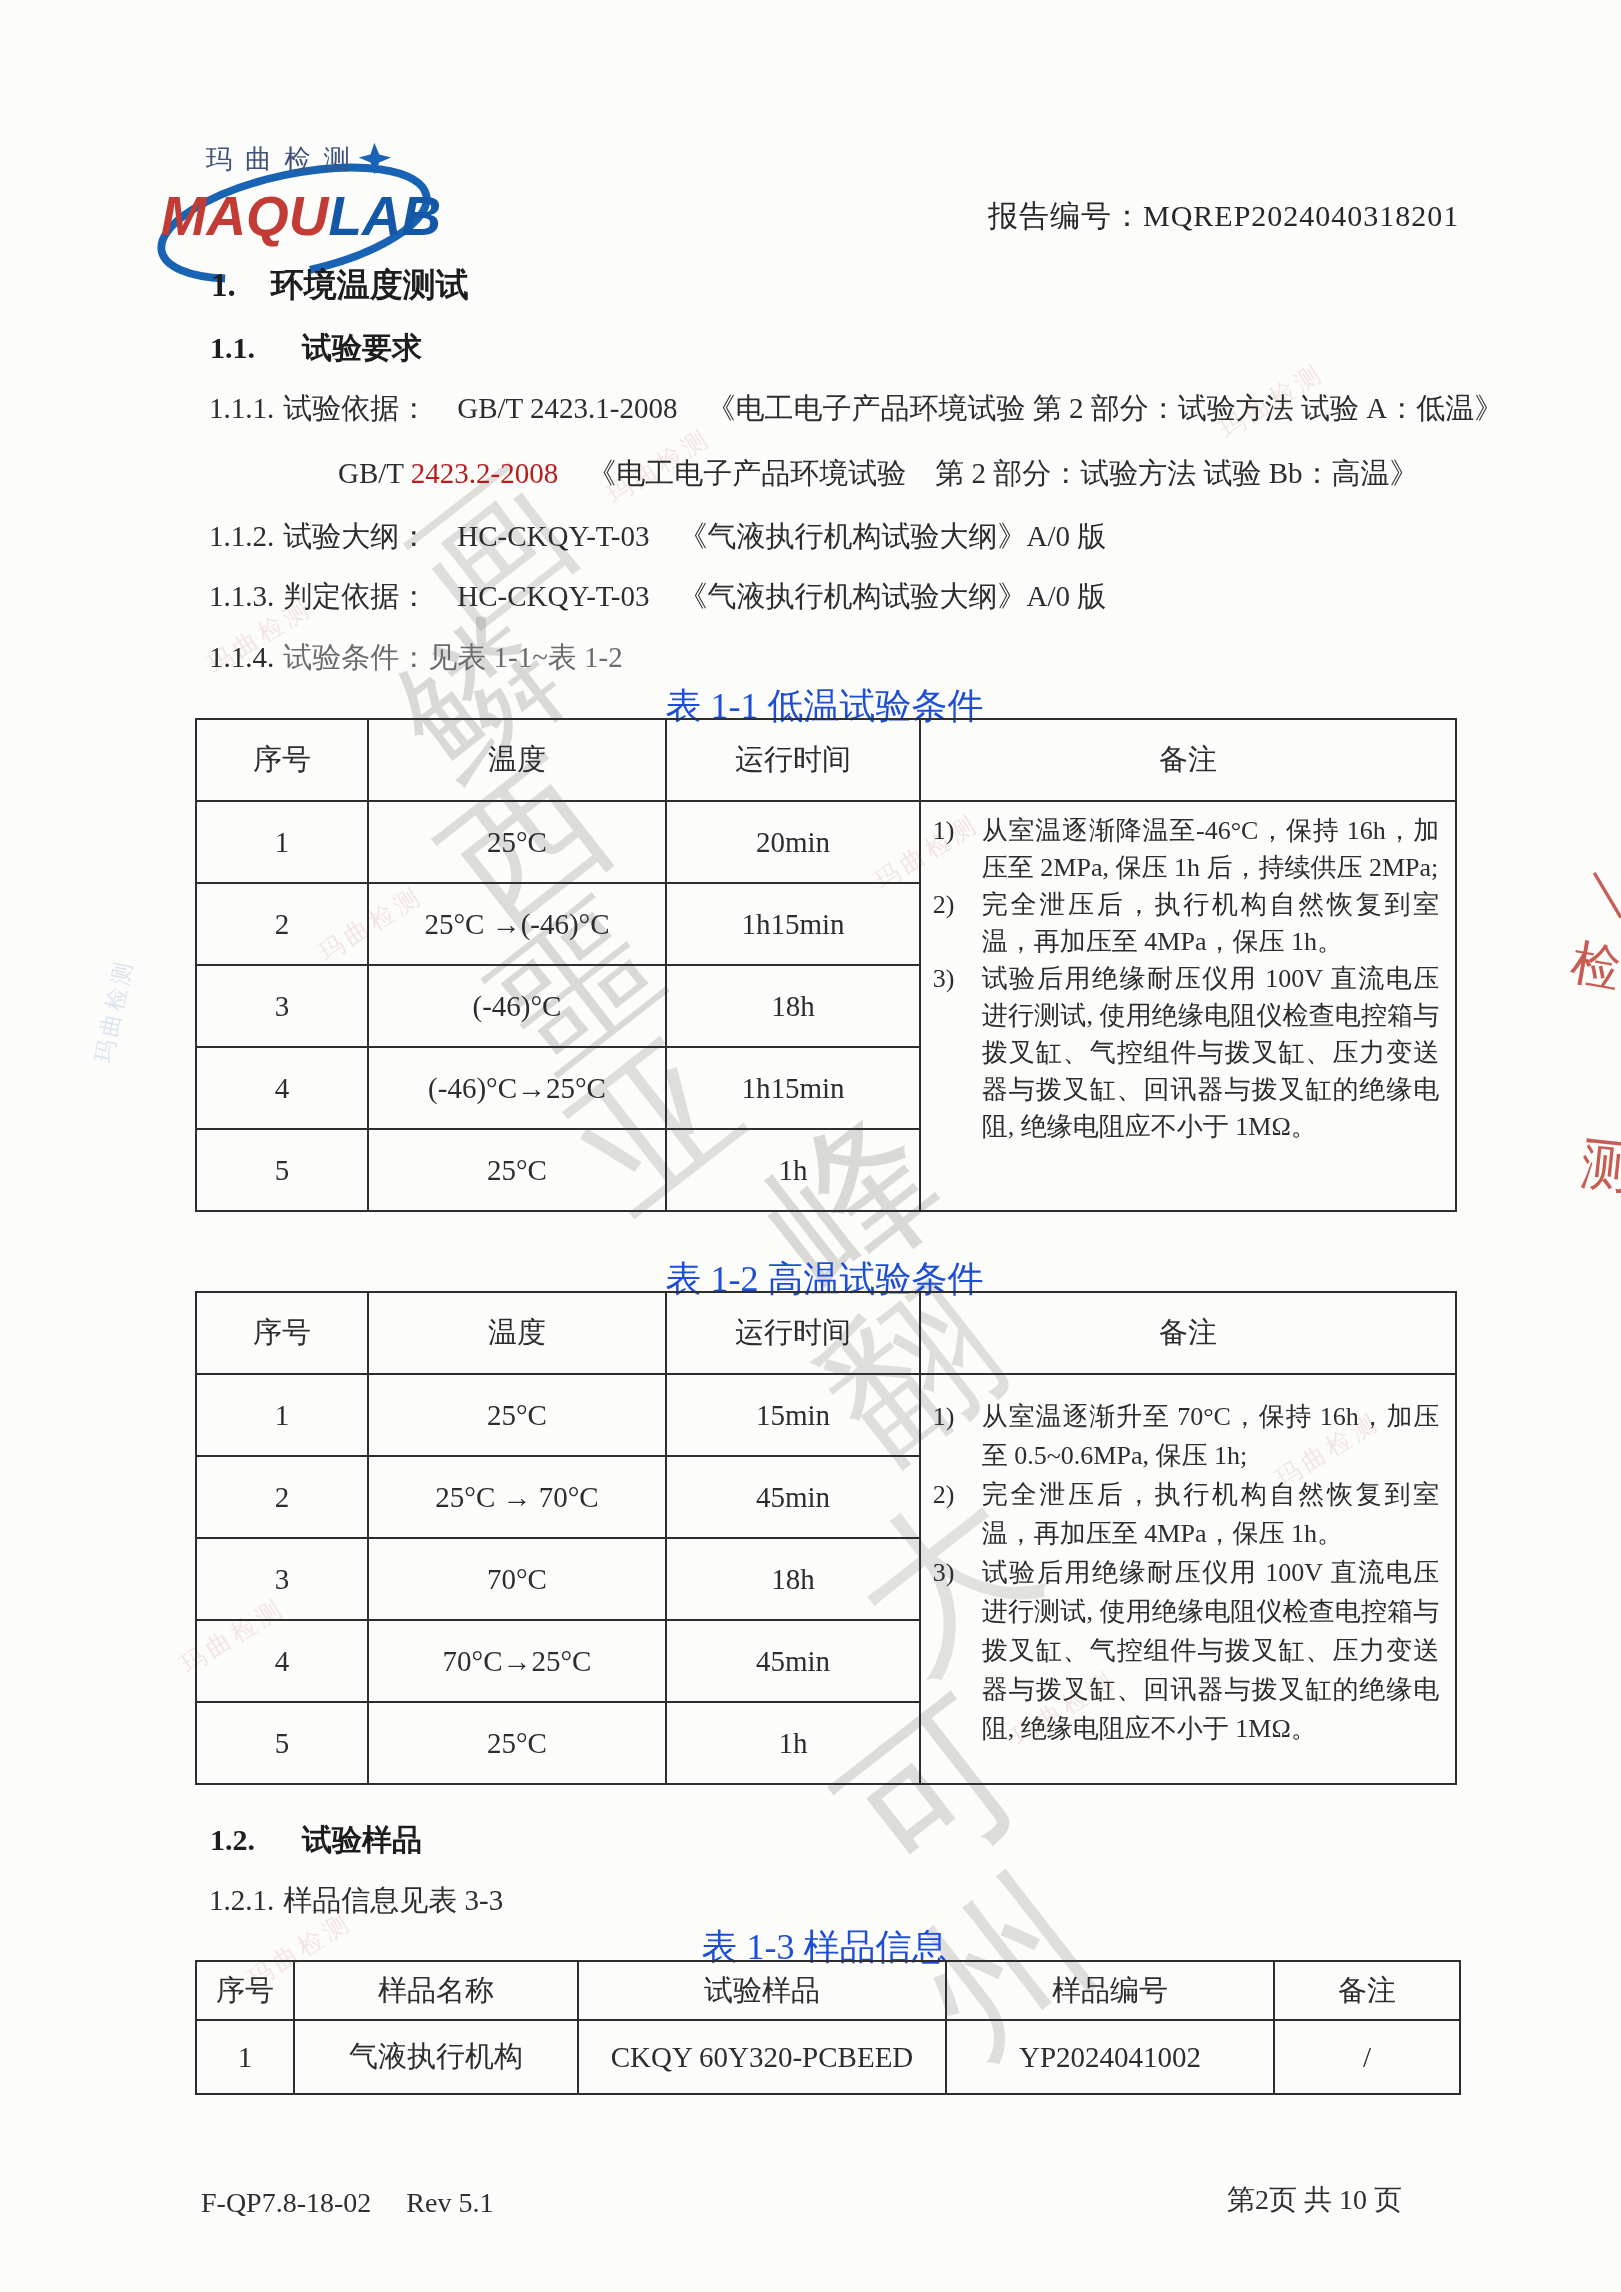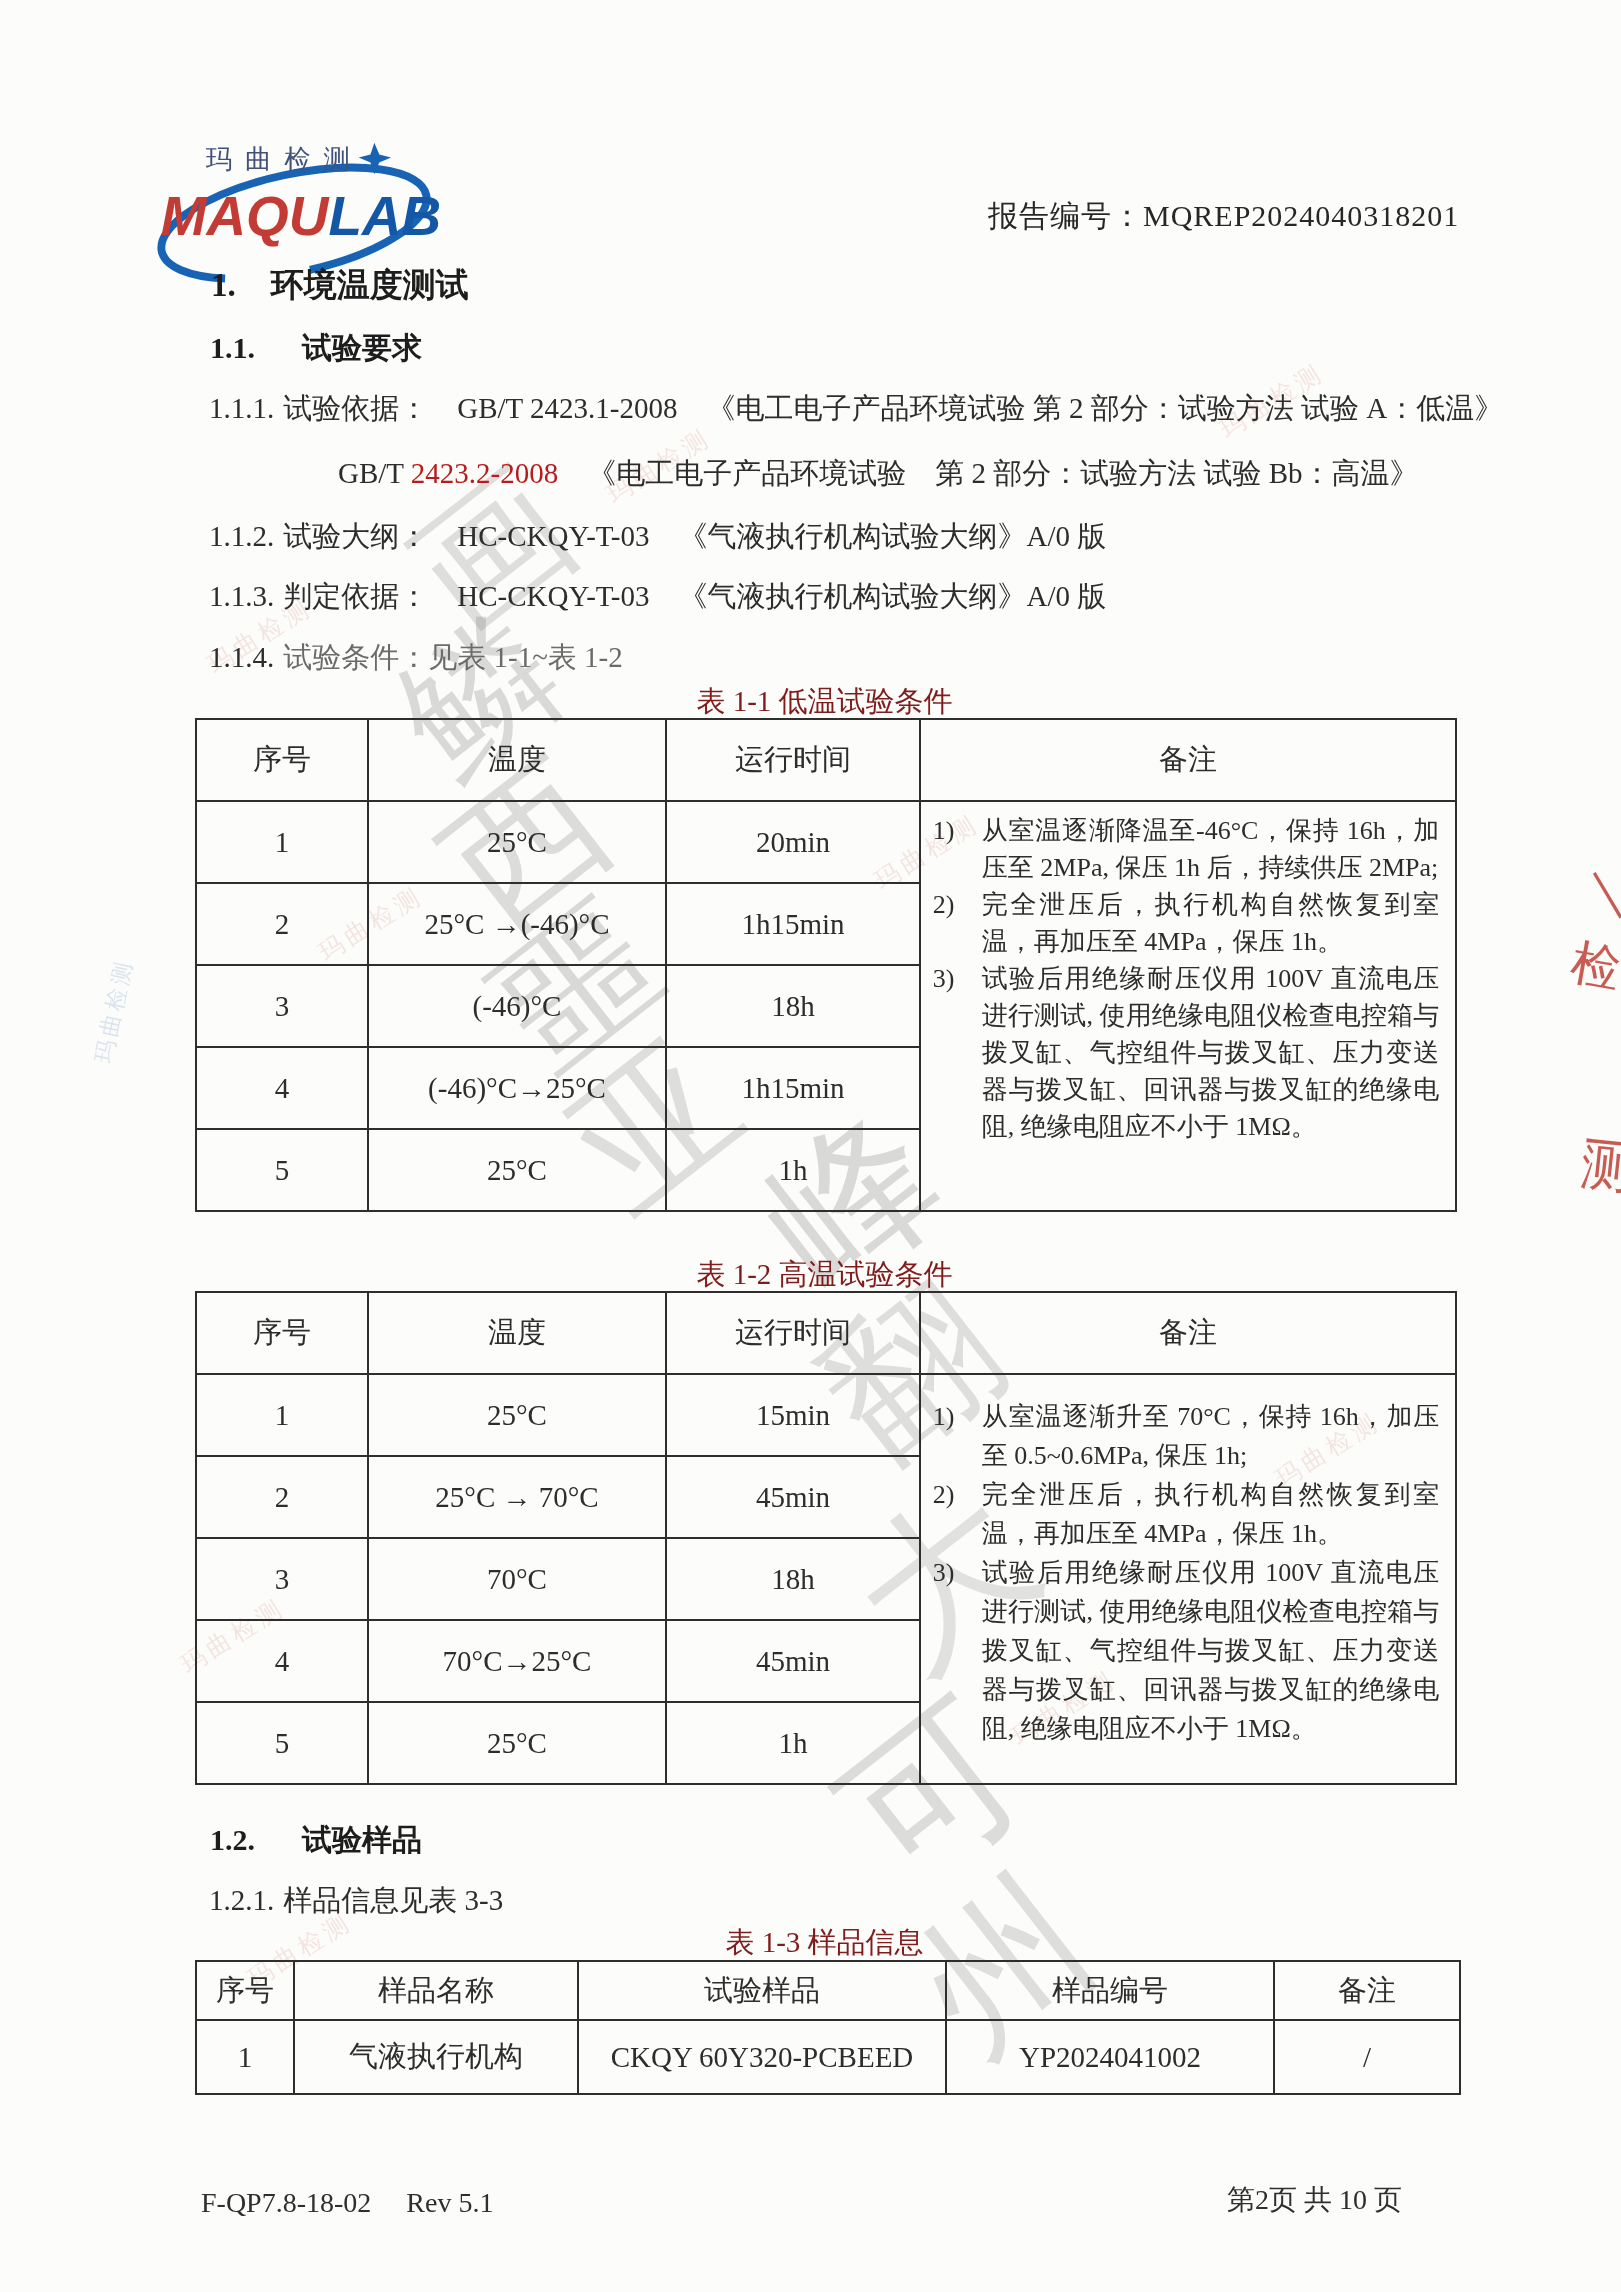--- a/index.html
+++ b/index.html
@@ -15,21 +15,21 @@
   .report-no{position:absolute; left:988px; top:196px; font-size:30px; letter-spacing:1px; color:#272727; white-space:nowrap;}
   
   .para{position:absolute; white-space:nowrap; font-size:29px; color:#2d2d2d;}
   .h-big{font-size:33px; font-weight:bold; color:#1d1d1d;text-align:right;}
   .h-mid{font-size:30px; font-weight:bold; color:#1d1d1d;}
   .pnum{display:inline-block;}
   .gap36{margin-right:35px;} .gap48{margin-right:47px;} .gap26{margin-right:9px;}
   .faded{color:#b91c1c;}
   .dim{color:#6b6b6b;}
   
-  .tbl-title{position:absolute; left:195px; width:1259px; text-align:center; font-size:29px; color:#7f1d1d;}
+  .tbl-title{position:absolute; left:195px; width:1259px; text-align:center; font-size:36px; color:#1d4ed8;}
   table.cond{position:absolute; border-collapse:collapse; table-layout:fixed; background:transparent;}
   table.cond th, table.cond td{border:2px solid #2e2e2e; text-align:center; vertical-align:middle; font-weight:normal; font-size:29px; color:#2d2d2d; padding:0;}
   table.cond tr.hdr th{height:80px;}
   table.cond tr.hdr{border-bottom:2.9px solid #2e2e2e;}
   table.cond td.remark{vertical-align:top; text-align:left; padding:9.8px 15.7px 0 11.8px;}
   .ritem{display:flex; font-size:26px; line-height:37px;}
   .t2 .ritem{line-height:39px;}
   .rno{width:49px; flex-shrink:0;}
   .rtext{flex:1; text-align:justify;}
   .rm1{color:#3c3c3c;} .rm2{color:#686868;}

